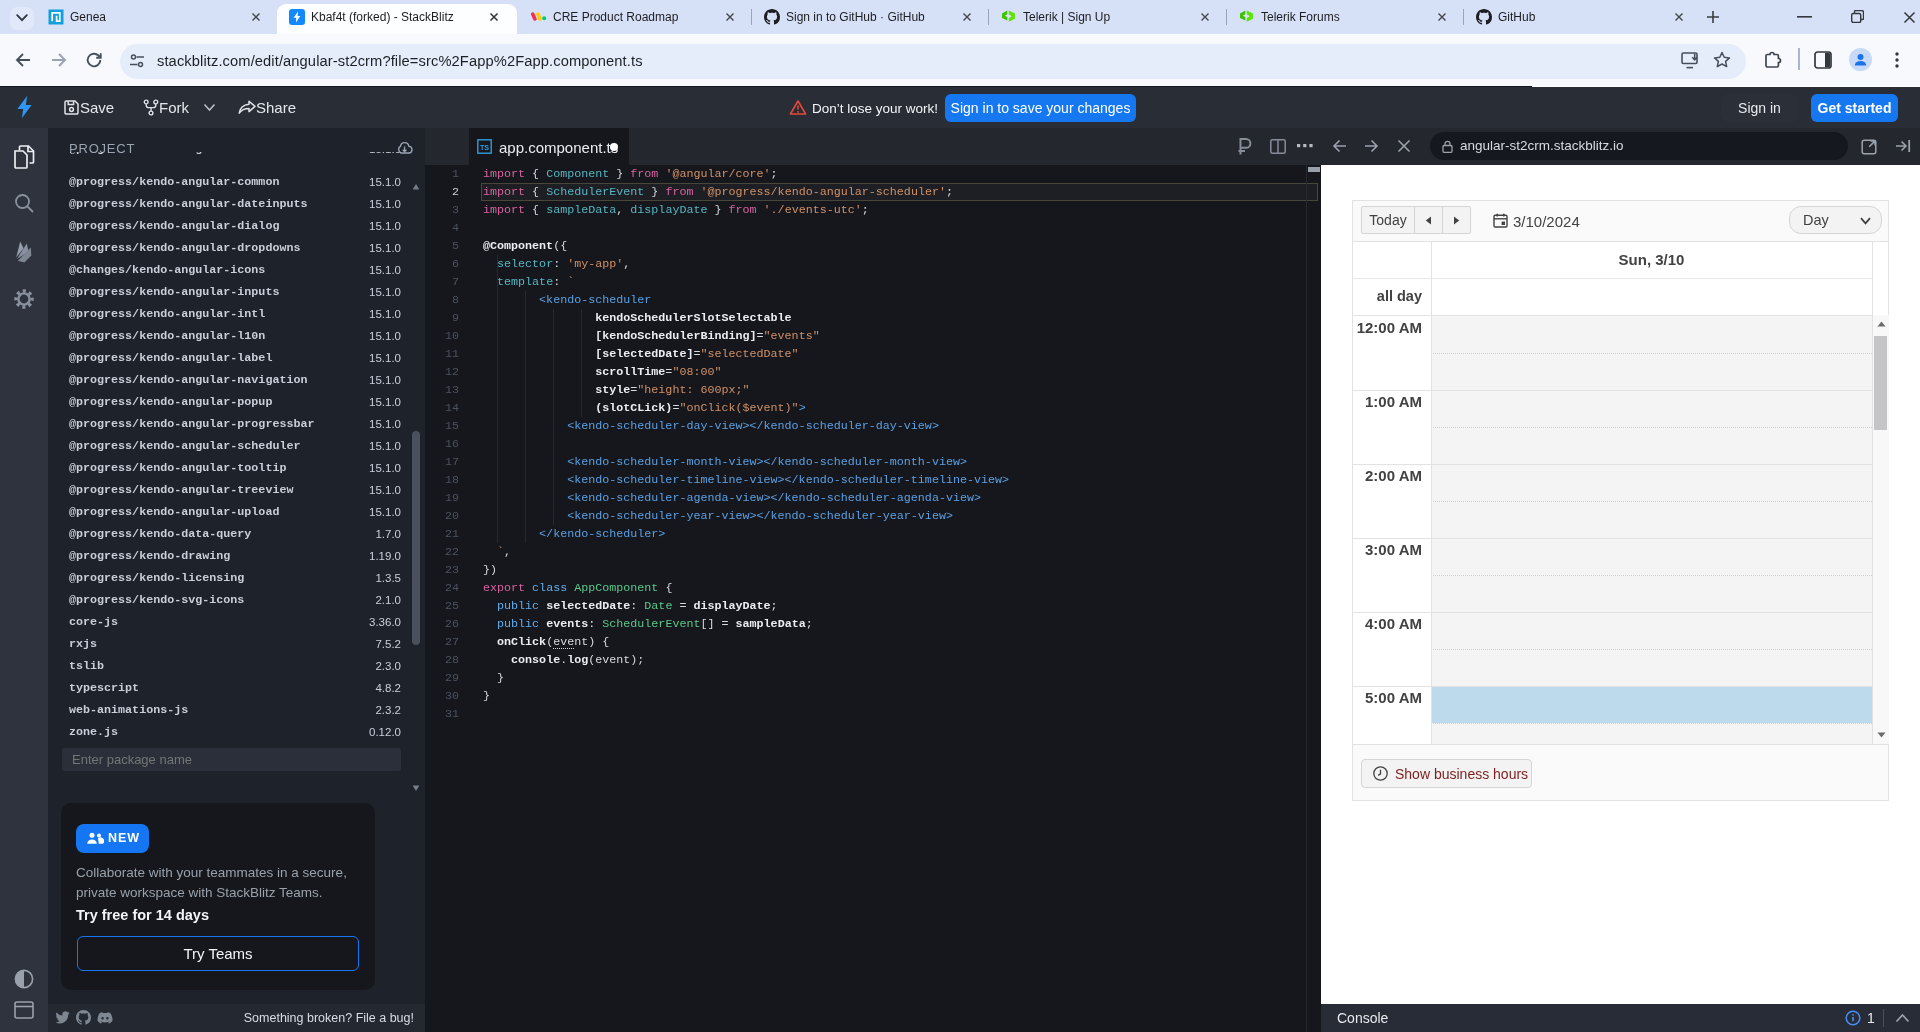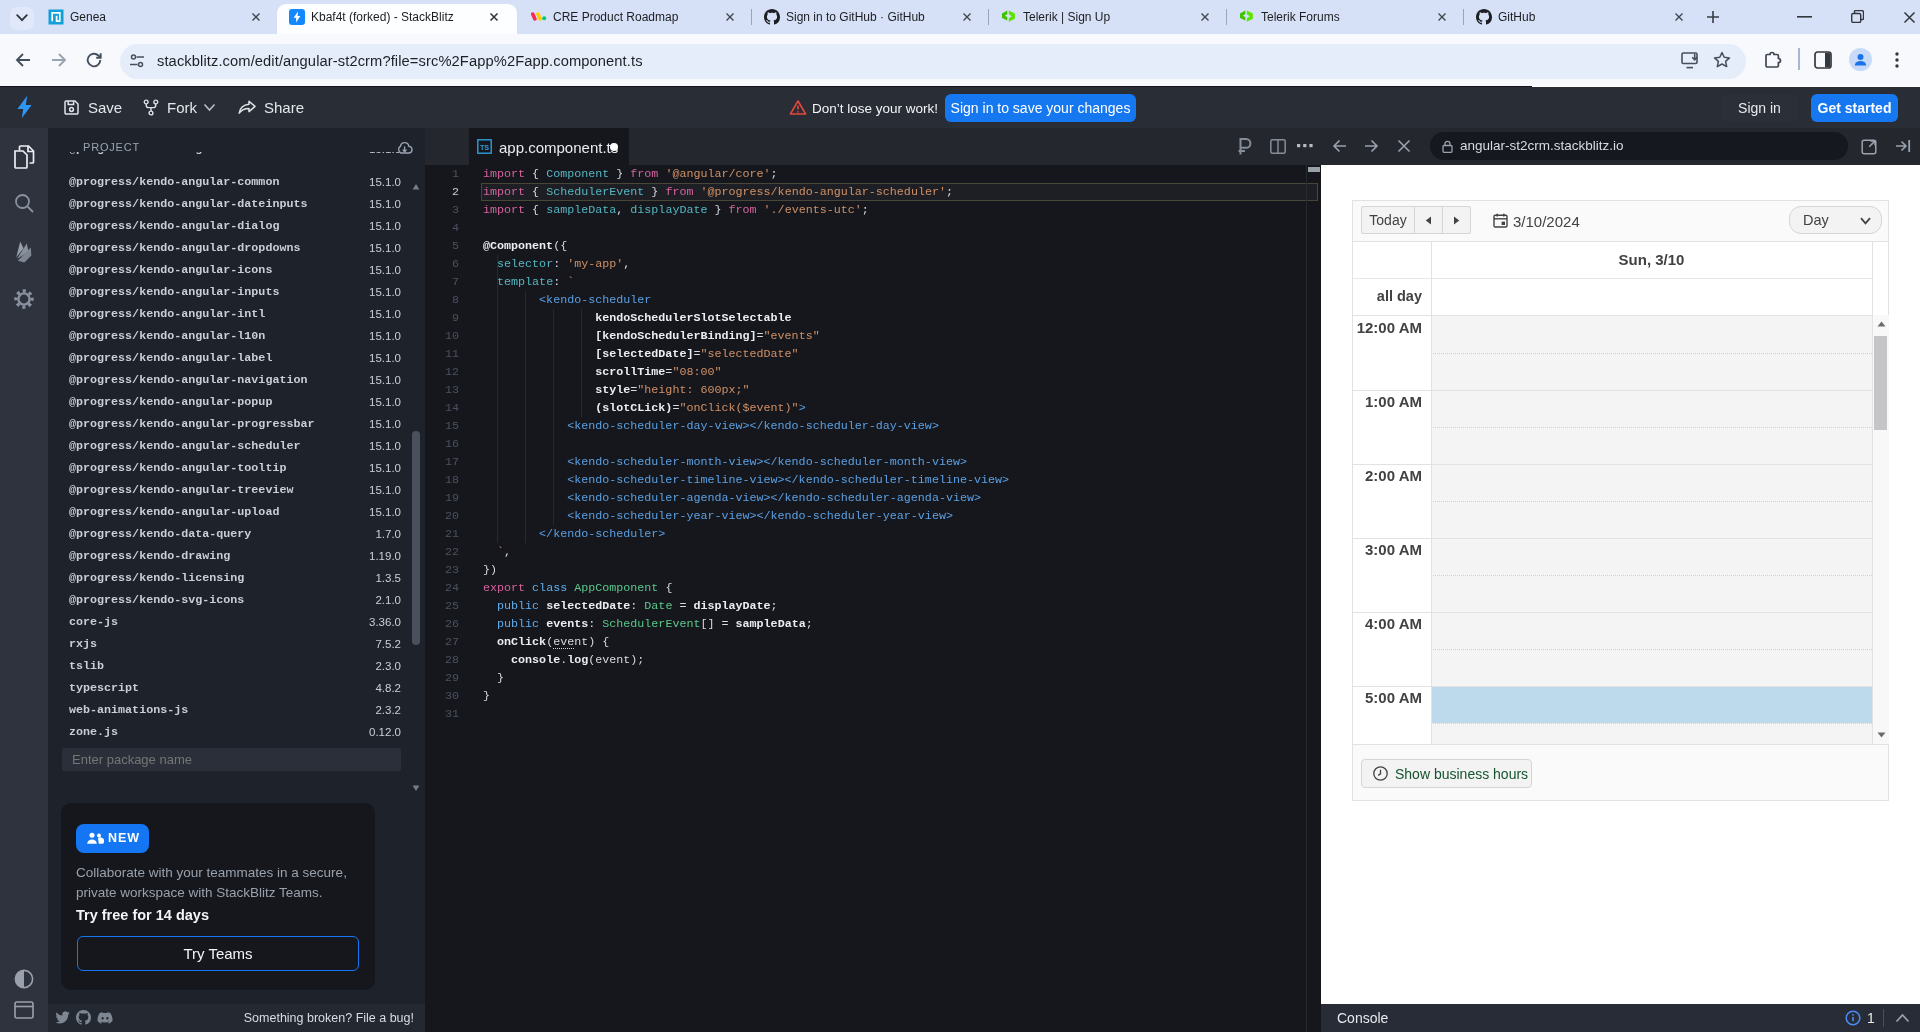--- a/index.html
+++ b/index.html
@@ -16,21 +16,21 @@
   .tabsep { position:absolute; top:9px; width:1px; height:16px; background:#9aa5bb; }
   .tab.active { background:#fdfeff; border-radius:9px 9px 0 0; }
   #tabsearch { left:10px; top:7px; width:24px; height:23px; border-radius:7px; background:#e0e8fa; }
   #toolbar { left:0; top:34px; width:1920px; height:52px; background:#f7f9fd; }
   #omnibox { left:120px; top:10px; width:1626px; height:35px; border-radius:18px; background:#e6edfa; }
   #urltext { left:157px; top:19px; font-size:14.7px; color:#1d2126; letter-spacing:0.1px; }
   .cicon { position:absolute; color:#46505c; }
 
   
   #sbheader { left:0; top:87px; width:1920px; height:41px; background:#292d35; }
-  .hbtn { position:absolute; top:0; height:41px; display:flex; align-items:center; color:#e3e7ec; font-size:15px; gap:8px; }
+  .hbtn { position:absolute; top:0; height:41px; display:flex; align-items:center; color:#e3e7ec; font-size:15px; gap:0; }
   .bluebtn { position:absolute; background:#1678f1; color:#fff; border-radius:6px; font-size:14px; display:flex; align-items:center; justify-content:center; }
 
   
   #activitybar { left:0; top:128px; width:48px; height:904px; background:#2e333e; }
   #projpanel { left:48px; top:128px; width:377px; height:876px; background:#1e222a; overflow:hidden; }
   #projbottom { left:48px; top:1004px; width:377px; height:28px; background:#232831; }
   #editor { left:425px; top:128px; width:896px; height:904px; background:#15171c; }
   #edtabbar { left:425px; top:128px; width:895px; height:37px; background:#24272e; }
   #edtab { left:425px; top:128px; width:160px; height:37px; background:#15171c;margin-left:44px; }
   #paneldiv { left:423px; top:128px; width:2px; height:904px; background:#15171c; }
@@ -265,21 +265,21 @@
         <circle cx="10" cy="10" r="8.6" fill="none" stroke="#9aa1ac" stroke-width="1.6"></circle>
         <path d="M10 1.4 a8.6 8.6 0 0 0 0 17.2 Z" fill="#9aa1ac"></path>
       </svg>
     <svg class="abs" style="left:14px;top:873px" width="20" height="18" viewBox="0 0 20 18">
         <rect x="1" y="1" width="18" height="16" rx="2" fill="none" stroke="#9aa1ac" stroke-width="1.6"></rect>
         <path d="M1 5.5 H19" stroke="#9aa1ac" stroke-width="1.6"></path>
       </svg>
   </div>
   <div class="abs" id="paneldiv"></div>
   <div class="abs" id="projpanel">
-    <span class="abs" style="left:35px;top:13px;font-size:11px;color:#9aa4b2;letter-spacing:0.8px">PROJECT</span>
+    <span class="abs" style="left:21px;top:13px;font-size:13px;color:#9aa4b2;letter-spacing:0.8px">PROJECT</span>
     <svg class="abs" style="left:348px;top:13px" width="17" height="15" viewBox="0 0 17 15">
         <path d="M4.5 5.2 a4.2 4.2 0 0 1 8.3 0 a3.4 3.4 0 0 1-0.4 6.8 H5 a3.8 3.8 0 0 1-0.5-6.8 Z" fill="none" stroke="#9aa4b2" stroke-width="1.4"></path>
         <path d="M8.6 5.5 v5 M6.7 8.6 l1.9 2.2 l1.9-2.2" stroke="#9aa4b2" stroke-width="1.3" fill="none"></path>
       </svg>
     <div class="abs" style="left:0;top:24px;width:377px;height:596px;overflow:hidden">
       <div class="pkg" style="top:-14px">
           <span class="nm">@progress/kendo-angular-buttons</span>
           <span class="ver">15.1.0</span>
         </div>
       <div class="pkg" style="top:19px">
@@ -292,21 +292,21 @@
         </div>
       <div class="pkg" style="top:63px">
           <span class="nm">@progress/kendo-angular-dialog</span>
           <span class="ver">15.1.0</span>
         </div>
       <div class="pkg" style="top:85px">
           <span class="nm">@progress/kendo-angular-dropdowns</span>
           <span class="ver">15.1.0</span>
         </div>
       <div class="pkg" style="top:107px">
-          <span class="nm">@progress/kendo-angular-icons</span>
+          <span class="nm">@changes/kendo-angular-icons</span>
           <span class="ver">15.1.0</span>
         </div>
       <div class="pkg" style="top:129px">
           <span class="nm">@progress/kendo-angular-inputs</span>
           <span class="ver">15.1.0</span>
         </div>
       <div class="pkg" style="top:151px">
           <span class="nm">@progress/kendo-angular-intl</span>
           <span class="ver">15.1.0</span>
         </div>
@@ -583,21 +583,21 @@
     <div class="abs" style="left:520px;top:114px;width:16px;height:429px;background:#f8f8f8">
       <svg class="abs" style="left:4px;top:6px" width="9" height="6" viewBox="0 0 9 6">
           <path d="M4.5 0.5 L8.5 5.5 H0.5 Z" fill="#6b6b6b"></path>
         </svg>
       <div class="abs" style="left:1px;top:21px;width:13px;height:94px;background:#c5c5c7"></div>
       <svg class="abs" style="left:4px;top:417px" width="9" height="6" viewBox="0 0 9 6">
           <path d="M4.5 5.5 L8.5 0.5 H0.5 Z" fill="#6b6b6b"></path>
         </svg>
     </div>
     <div class="abs" style="left:0;top:543px;width:535px;height:56px;background:#fafafa;border-top:1px solid #e2e2e2">
-      <div class="abs" style="left:8px;top:14px;width:171px;height:29px;background:#f3f3f4;border:1px solid #d5d5d5;border-radius:4px;display:flex;align-items:center;gap:7px;padding-left:11px;font-size:14px;color:#14532d;white-space:nowrap">
+      <div class="abs" style="left:8px;top:14px;width:171px;height:29px;background:#f3f3f4;border:1px solid #d5d5d5;border-radius:4px;display:flex;align-items:center;gap:7px;padding-left:11px;font-size:14px;color:#7f1d1d;white-space:nowrap">
         <svg width="15" height="15" viewBox="0 0 15 15">
             <circle cx="7.5" cy="7.5" r="6.7" fill="none" stroke="#424242" stroke-width="1.3"></circle>
             <path d="M7.5 3.8 V7.8 L5.2 9.4" fill="none" stroke="#424242" stroke-width="1.3"></path>
           </svg>
         Show business hours
       </div>
     </div>
   </div>
 </div>
 

